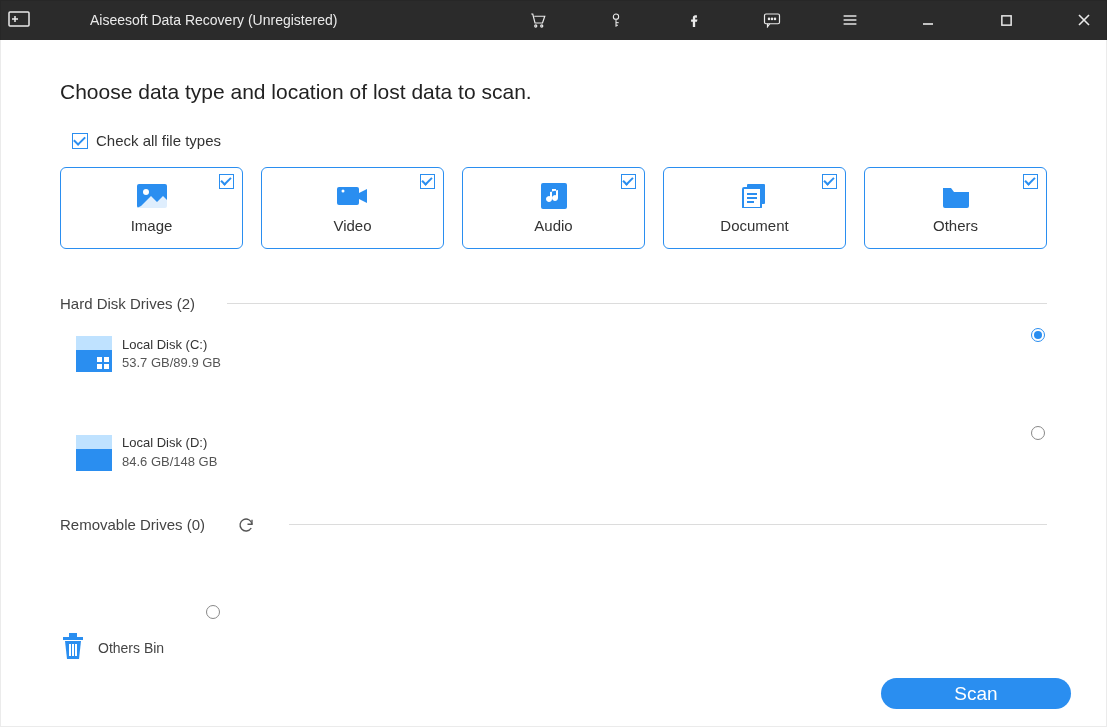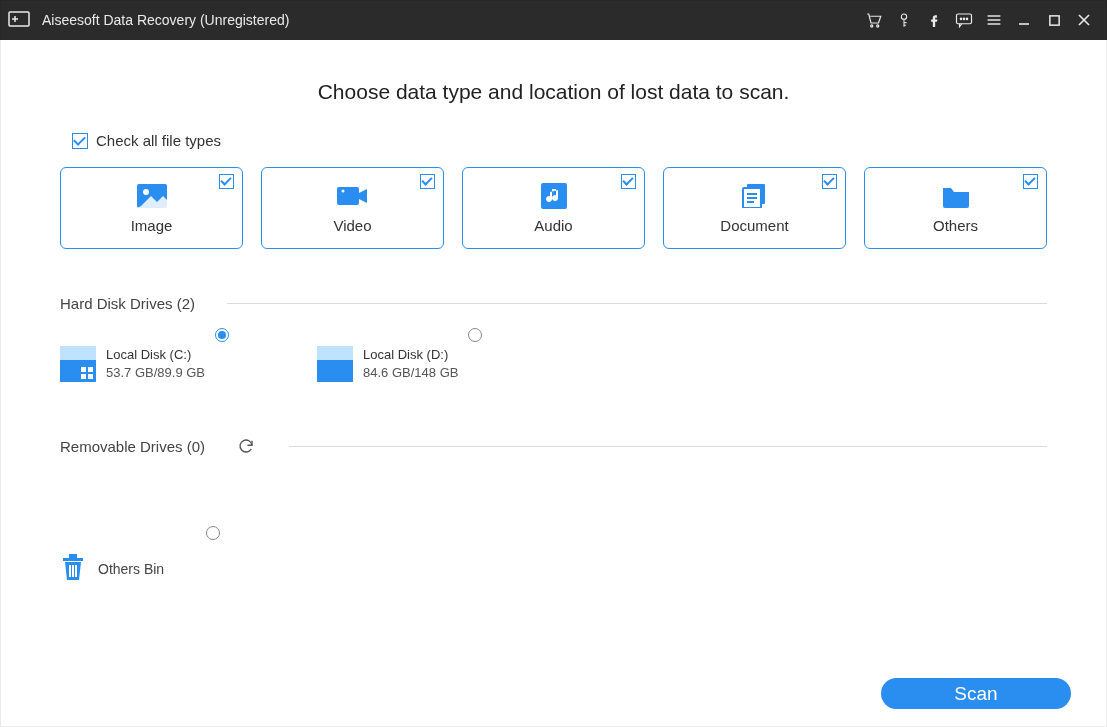--- a/index.html
+++ b/index.html
@@ -7,38 +7,39 @@
 
   
   .titlebar {
     height: 40px;
     background: #2b2b2b;
     display: flex;
     align-items: center;
     color: #eaeaea;
     padding: 0 8px 0 6px;
     font-size: 14px;
+    gap: 48px;
   }
   .titlebar .tlogo {
     width: 26px; height: 26px;
     display: flex; align-items: center; justify-content: center;
     margin-right: 10px;
   }
   .titlebar .ttitle { flex: 0 0 auto; }
   .titlebar .tspacer { flex: 1 1 auto; }
   .titlebar .ticon {
     width: 30px; height: 40px;
     display: flex; align-items: center; justify-content: center;
     cursor: pointer;
   }
   .titlebar svg { display: block; }
 
   
   .main { padding: 40px 60px 0 60px; position: relative; height: calc(727px - 40px); }
-  .heading { text-align: center; font-size: 21px; color: #222; font-weight: 400; margin-bottom: 28px; }
+  .heading { font-size: 21px; color: #222; font-weight: 400; margin-bottom: 28px; }
 
   
   .checkall { display: flex; align-items: center; gap: 8px; margin-left: 12px; margin-bottom: 18px; font-size: 15px; color: #333; cursor: pointer; }
   .cbox {
     width: 16px; height: 16px; border: 1.5px solid #2a8ef0; position: relative;
   }
   .cbox.checked::after {
     content: ""; position: absolute; left: 3px; top: 0px;
     width: 5px; height: 9px; border: solid #2a8ef0;
     border-width: 0 2px 2px 0; transform: rotate(45deg);
@@ -67,21 +68,21 @@
   }
   .type-tile .tlabel { font-size: 15px; color: #333; }
   .type-tile .ticonbox { width: 34px; height: 26px; display:flex; align-items:center; justify-content:center; }
 
   
   .section-header { display: flex; align-items: center; gap: 32px; margin-bottom: 24px; }
   .section-title { font-size: 15px; color: #444; white-space: nowrap; }
   .section-line { flex: 1 1 auto; height: 1px; background: #dcdcdc; }
 
   
-  .drives { display: flex; gap: 86px; margin-left: 0; margin-bottom: 44px; min-height: 56px; }
+  .drives { display: flex; gap: 62px; margin-left: 16px; margin-bottom: 44px; min-height: 56px; flex-direction: column; }
   .drive {
     display: flex; align-items: center; gap: 10px; position: relative;
     cursor: pointer; padding-right: 26px;
   }
   .radio {
     position: absolute; top: -8px; right: 2px;
     width: 14px; height: 14px; border: 1.5px solid #888; border-radius: 50%;
     background: #fff;
   }
   .radio.selected { border-color: #2a8ef0; }

